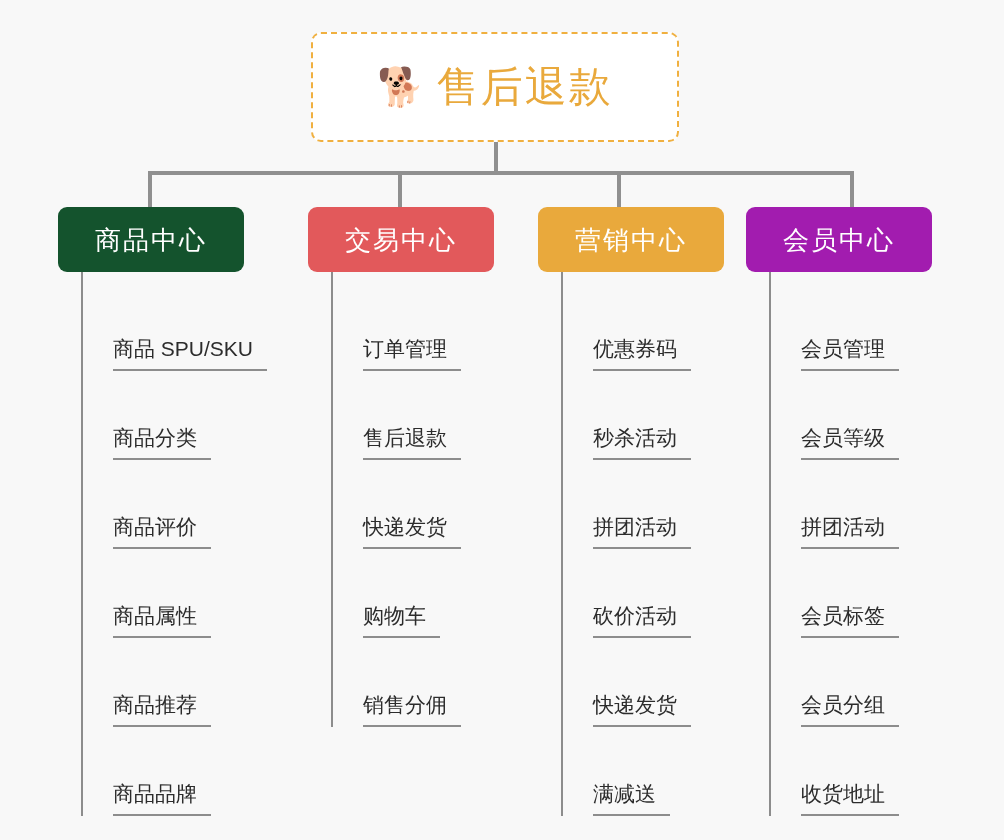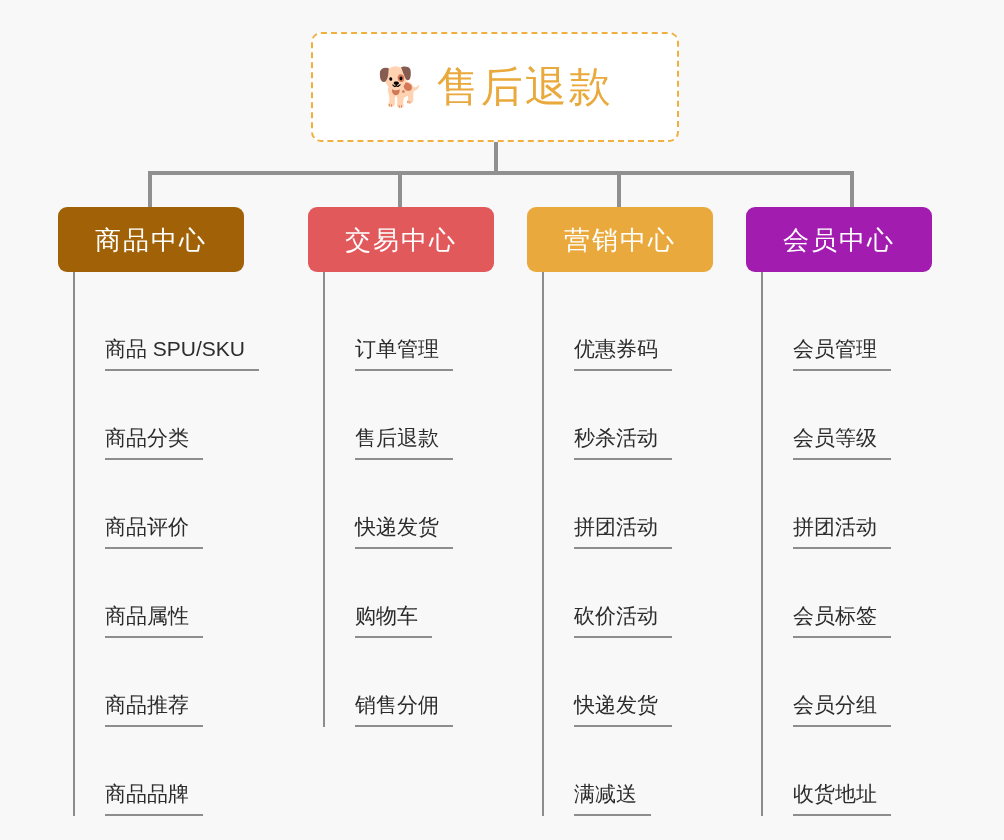--- a/index.html
+++ b/index.html
@@ -77,40 +77,40 @@
   .drop-4 { left: 850px; }
 
   
   .column {
     position: absolute;
     top: 207px;
     width: 186px;
   }
   .col-1 { left: 58px; }
   .col-2 { left: 308px; }
-  .col-3 { left: 527px; }
+  .col-3 { left: 538px; }
   .col-4 { left: 746px; }
 
   .cat-header {
     height: 65px;
     border-radius: 9px;
     display: flex;
     align-items: center;
     justify-content: center;
     color: #ffffff;
     font-size: 26px;
     letter-spacing: 2px;
     line-height: 1;
     box-sizing: border-box;
   }
 
   
   .branch {
     position: relative;
-    margin-left: 15px;
+    margin-left: 23px;
     padding-top: 10px;
     border-left: 2px solid #8d8d8d;
   }
   .leaf {
     height: 89px;
     box-sizing: border-box;
     display: flex;
     align-items: flex-end;
     padding-left: 30px;
   }
@@ -135,21 +135,21 @@
   </div>
 
   <div class="conn conn-stem"></div>
   <div class="conn conn-bus"></div>
   <div class="conn conn-drop drop-1"></div>
   <div class="conn conn-drop drop-2"></div>
   <div class="conn conn-drop drop-3"></div>
   <div class="conn conn-drop drop-4"></div>
 
   <div class="column col-1">
-    <div class="cat-header" style="background:#a16207">
+    <div class="cat-header" style="background:#14532d">
       <span>商品中心</span>
     </div>
     <div class="branch">
       <div class="leaf">
           <span class="leaf-label">商品 SPU/SKU</span>
         </div>
       <div class="leaf">
           <span class="leaf-label">商品分类</span>
         </div>
       <div class="leaf">

